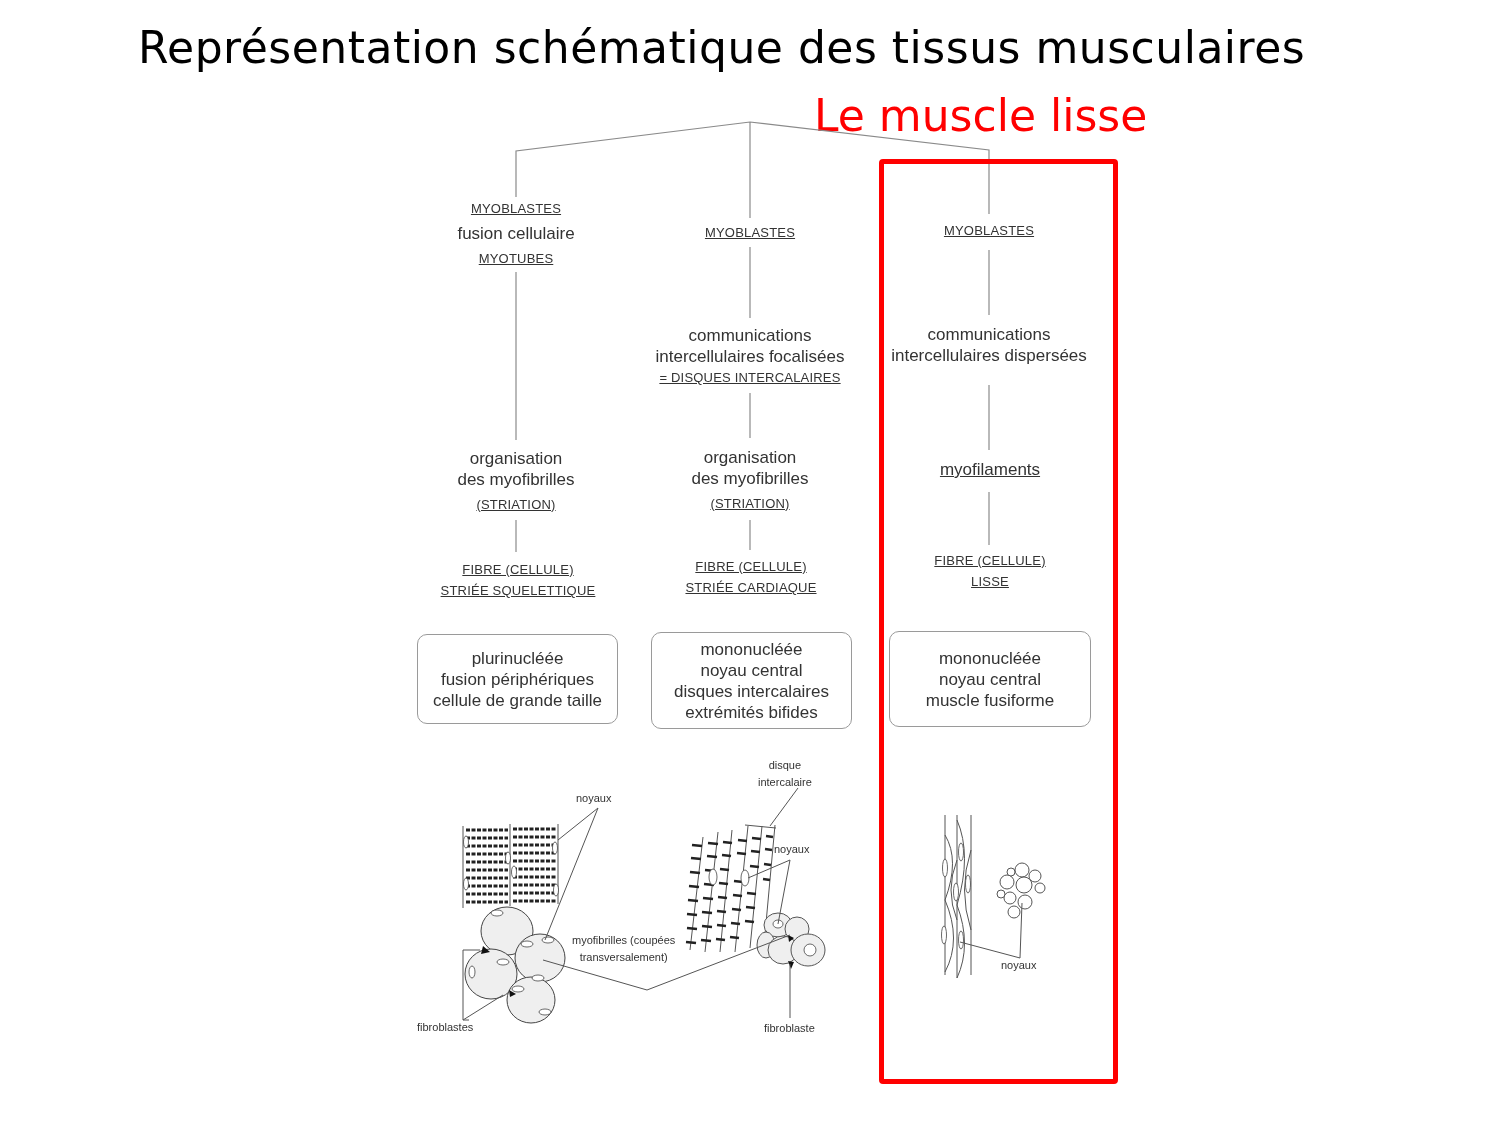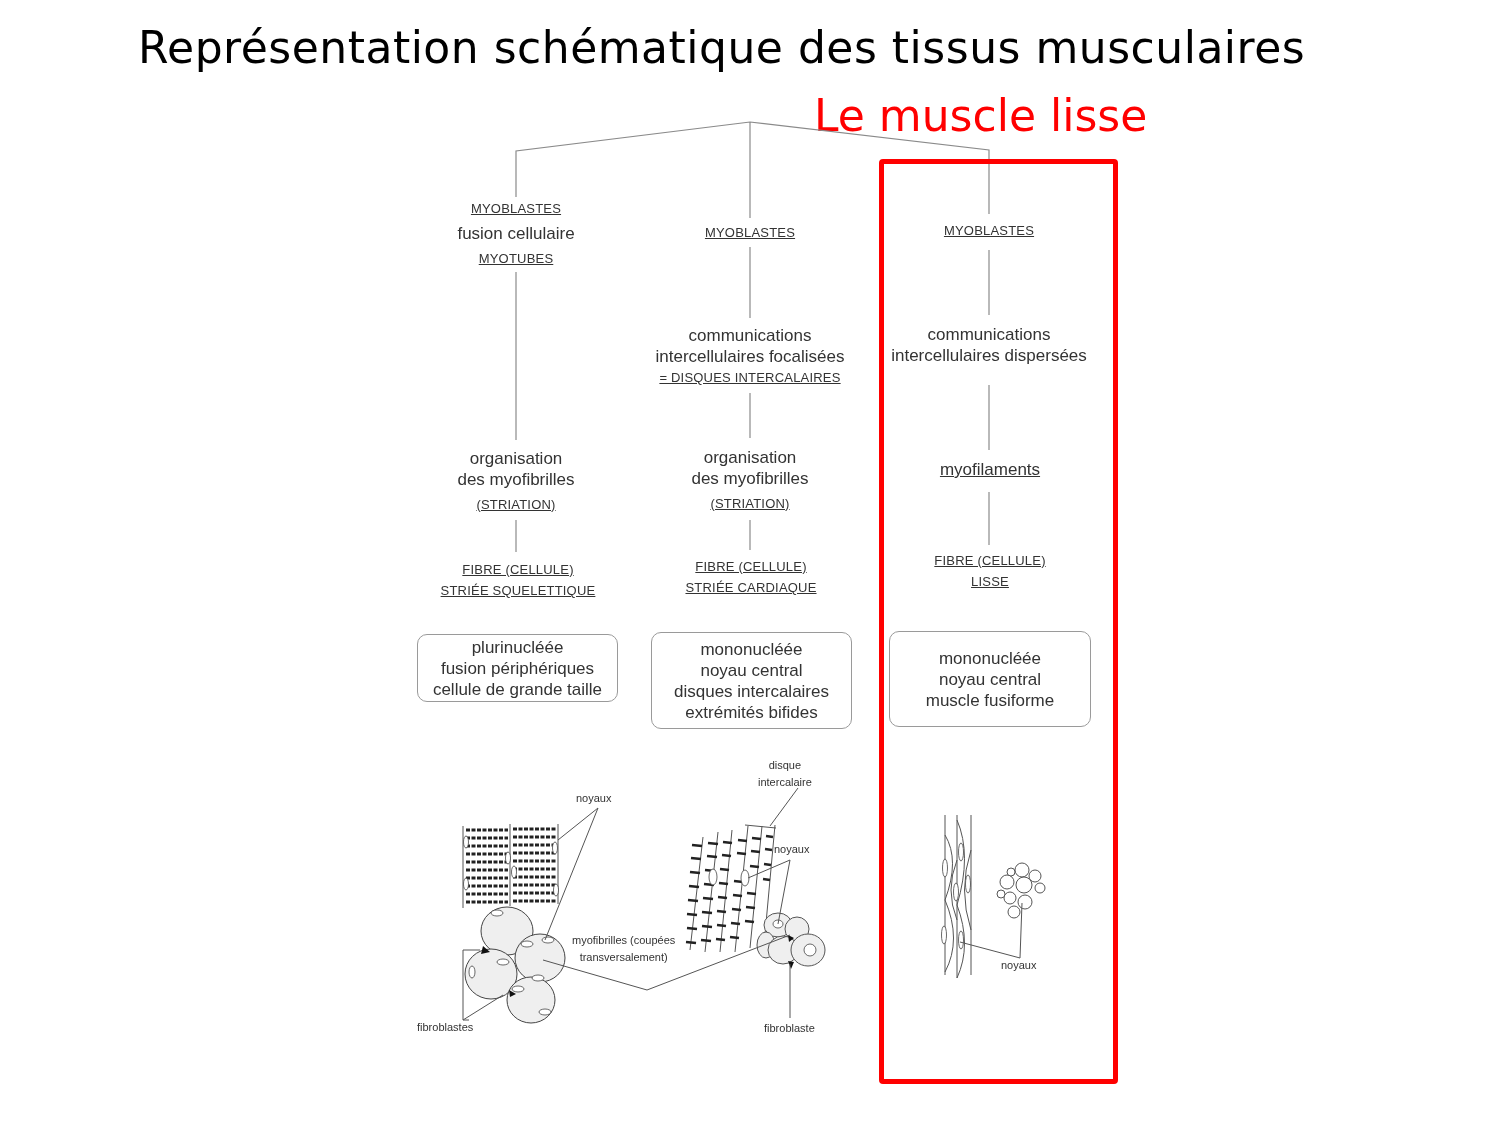--- a/index.html
+++ b/index.html
@@ -248,21 +248,21 @@
 </div>
 <div class="node" style="left:516px; top:448px;">
   <div>organisation</div>
   <div>des myofibrilles</div>
   <div class="caps" style="margin-top:4px;">(STRIATION)</div>
 </div>
 <div class="node" style="left:518px; top:559px;">
   <div class="caps">FIBRE (CELLULE)</div>
   <div class="caps">STRIÉE SQUELETTIQUE</div>
 </div>
-<div class="trait-box" style="left:417px; top:634px; width:201px; height:68px;justify-content:center;">
+<div class="trait-box" style="left:417px; top:634px; width:201px; height:90px;justify-content:center;">
   <div>plurinucléée</div>
   <div>fusion périphériques</div>
   <div>cellule de grande taille</div>
 </div>
 
 <div class="node" style="left:750px; top:222px;">
   <div class="caps">MYOBLASTES</div>
 </div>
 <div class="node" style="left:750px; top:325px;">
   <div>communications</div>

